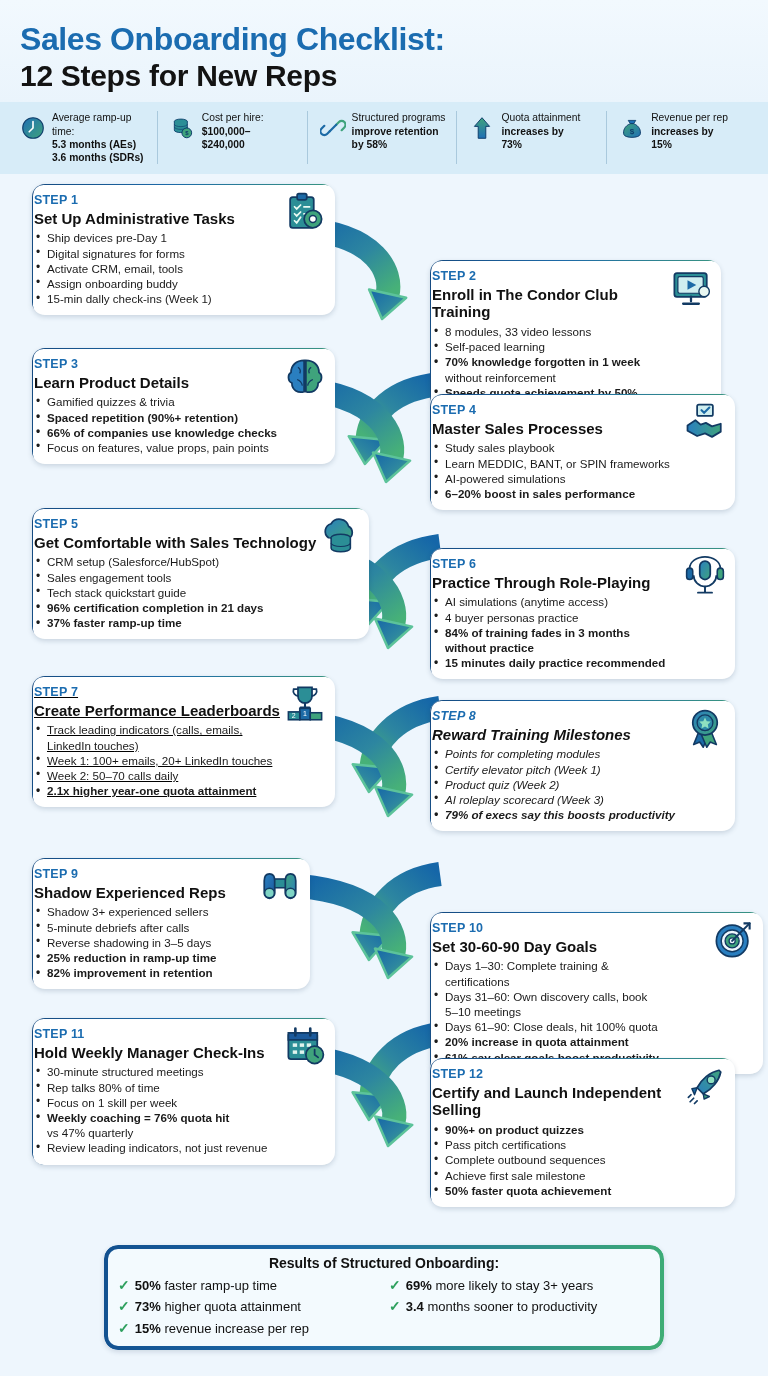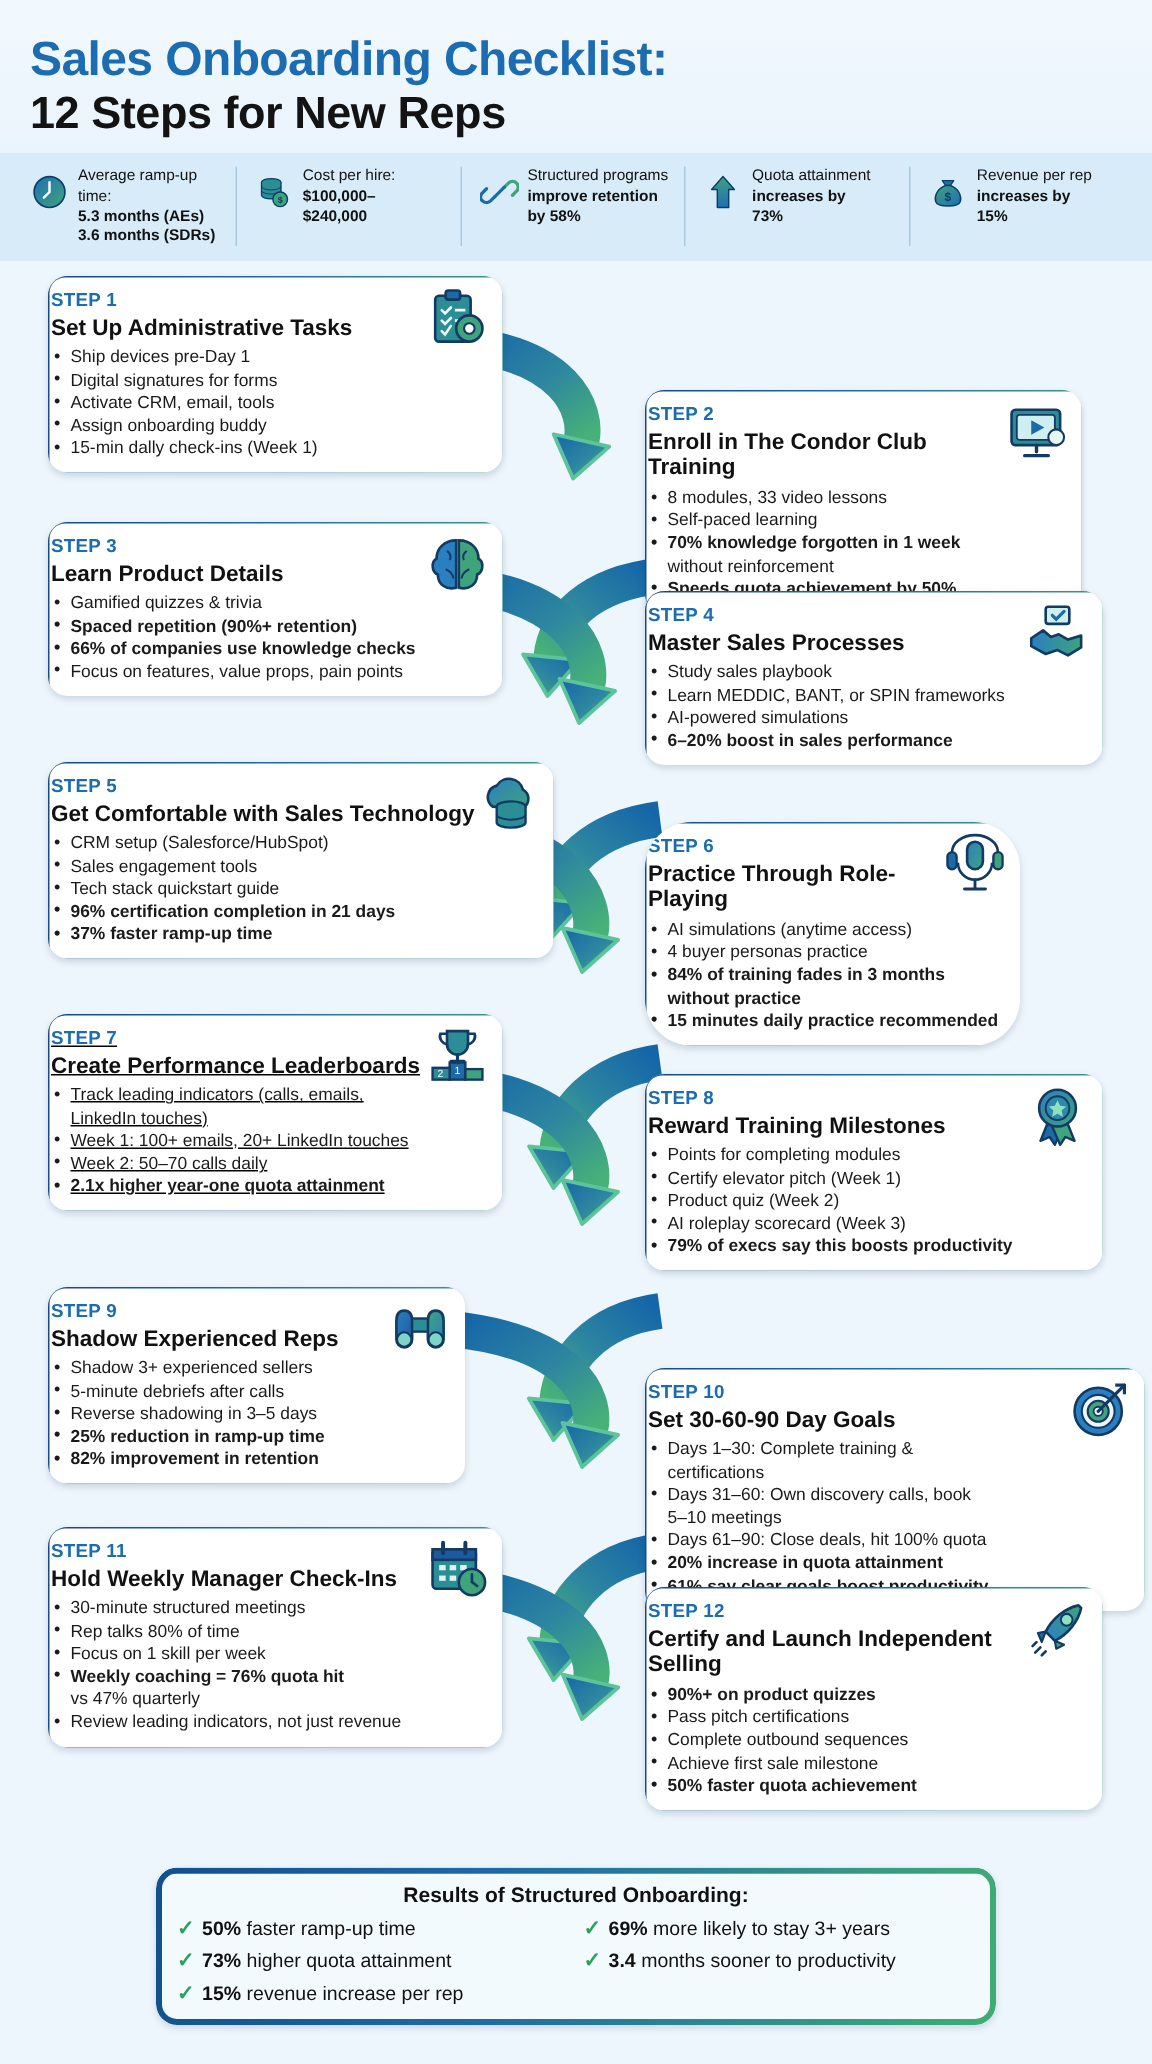--- a/index.html
+++ b/index.html
@@ -399,21 +399,21 @@
       <div class="step-label">STEP 5</div>
       <div class="step-title">Get Comfortable with Sales Technology</div>
       <ul>
         <li class="">CRM setup (Salesforce/HubSpot)</li>
         <li class="">Sales engagement tools</li>
         <li class="">Tech stack quickstart guide</li>
         <li class="bold ">96% certification completion in 21 days</li>
         <li class="bold ">37% faster ramp-up time</li>
       </ul>
     </div>
-    <div class="card card-right" style="top: 374px; width: 250px; border-radius: 31px;">
+    <div class="card card-right" style="top: 374px; width: 305px;">
       <div class="card-icon"><svg viewBox="0 0 48 48" width="100%" height="100%" xmlns="http://www.w3.org/2000/svg">
           <rect x="18" y="7" width="12" height="21" rx="6" fill="url(#gmi)" stroke="#123a63" stroke-width="2"></rect>
           <defs>
             <linearGradient id="gmi" x1="0" y1="0" x2="1" y2="1">
               <stop offset="0%" stop-color="#2a7fc0"></stop>
               <stop offset="100%" stop-color="#3fa37c"></stop>
             </linearGradient>
           </defs>
           <path d="M11 23 a13 13 0 0 0 26 0" stroke="#123a63" stroke-width="2" fill="none"></path>
           <path d="M24 36 v6 M16 43 h16" stroke="#123a63" stroke-width="2.2" stroke-linecap="round"></path>
@@ -445,21 +445,21 @@
       <div class="step-label">STEP 7</div>
       <div class="step-title">Create Performance Leaderboards</div>
       <ul>
         <li class="">Track leading indicators (calls, emails,</li>
         <li class="cont">LinkedIn touches)</li>
         <li class="">Week 1: 100+ emails, 20+ LinkedIn touches</li>
         <li class="">Week 2: 50–70 calls daily</li>
         <li class="bold ">2.1x higher year-one quota attainment</li>
       </ul>
     </div>
-    <div class="card card-right" style="top: 542px; width: 305px;">
+    <div class="card card-right" style="top: 526px; width: 305px; font-style: italic;">
       <div class="card-icon"><svg viewBox="0 0 48 48" width="100%" height="100%" xmlns="http://www.w3.org/2000/svg">
           <path d="M17 28 l-6 15 7-3 4 6 6-14z" fill="#1c6aa6" stroke="#123a63" stroke-width="1.8" stroke-linejoin="round"></path>
           <path d="M31 28 l6 15-7-3-4 6-6-14z" fill="#3fa37c" stroke="#123a63" stroke-width="1.8" stroke-linejoin="round"></path>
           <circle cx="24" cy="18" r="14" fill="url(#gar)" stroke="#123a63" stroke-width="2"></circle>
           <defs>
             <linearGradient id="gar" x1="0" y1="0" x2="1" y2="1">
               <stop offset="0%" stop-color="#2a7fc0"></stop>
               <stop offset="100%" stop-color="#3fa37c"></stop>
             </linearGradient>
           </defs>

